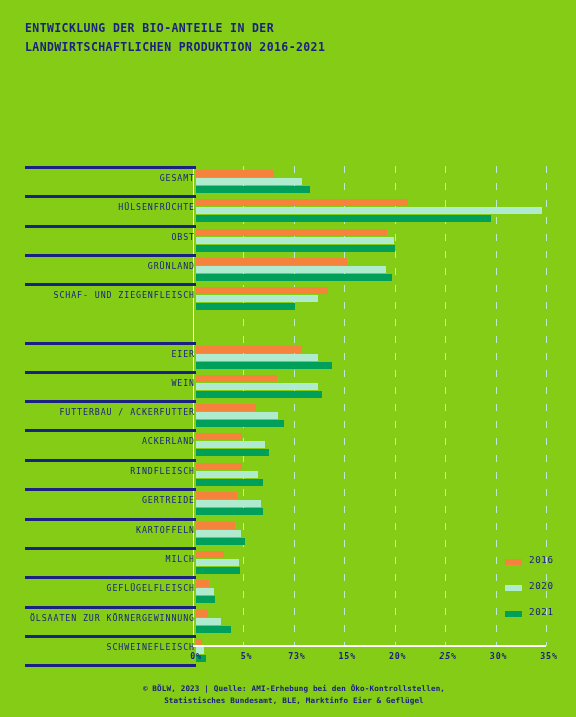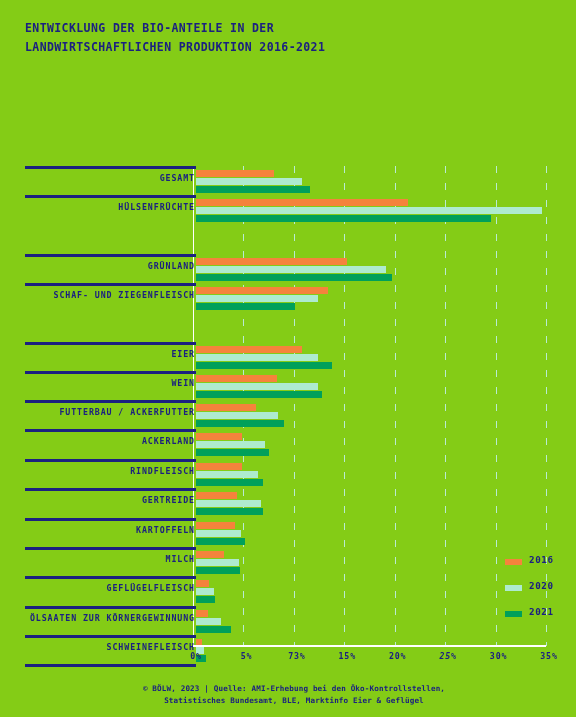--- a/index.html
+++ b/index.html
@@ -80,21 +80,21 @@
     width: 171px;
     height: 3px;
     background: #1b2180;
   }
   .glabel {
     position: absolute;
     right: 381px;               
     top: 7px;
     color: #1b2180;
     font-size: 8.3px;
-    font-weight: bold;
+    font-weight: normal;
     letter-spacing: 0.9px;
     white-space: nowrap;
     text-align: right;
   }
   .bars {
     position: absolute;
     left: 196px;
     top: 4px;
     height: 24px;
   }
@@ -155,21 +155,21 @@
   }
   .legend-swatch.y2016 { background: #f5833c; }
   .legend-swatch.y2020 { background: #aeebcf; }
   .legend-swatch.y2021 { background: #00a05a; }
   .legend-label {
     position: absolute;
     left: 24px;
     top: 3px;
     color: #1b2180;
     font-size: 9.2px;
-    font-weight: bold;
+    font-weight: normal;
     letter-spacing: 0.6px;
   }
   
   #footer {
     position: absolute;
     left: 24px;
     top: 683px;
     width: 540px;
     color: #1b2180;
     font-size: 7.6px;
@@ -209,20 +209,29 @@
             <div class="bar y2021" title="GESAMT 2021: 11.3%" style="width: 113.969px;"></div>
           </div>
         </div>
         <div class="group" style="top: 29.3px;">
           <div class="sep"></div>
           <div class="glabel">HÜLSENFRÜCHTE</div>
           <div class="bars">
             <div class="bar y2016" title="HÜLSENFRÜCHTE 2016: 21%" style="width: 211.8px;"></div>
             <div class="bar y2020" title="HÜLSENFRÜCHTE 2020: 34.3%" style="width: 345.94px;"></div>
             <div class="bar y2021" title="HÜLSENFRÜCHTE 2021: 29.2%" style="width: 294.503px;"></div>
+          </div>
+        </div>
+        <div class="group" style="top: 58.6px;">
+          <div class="sep"></div>
+          <div class="glabel">OBST</div>
+          <div class="bars">
+            <div class="bar y2016" title="OBST 2016: 18.9%" style="width: 190.62px;"></div>
+            <div class="bar y2020" title="OBST 2020: 19.6%" style="width: 197.68px;"></div>
+            <div class="bar y2021" title="OBST 2021: 19.7%" style="width: 198.689px;"></div>
           </div>
         </div>
         <div class="group" style="top: 87.9px;">
           <div class="sep"></div>
           <div class="glabel">GRÜNLAND</div>
           <div class="bars">
             <div class="bar y2016" title="GRÜNLAND 2016: 15%" style="width: 151.286px;"></div>
             <div class="bar y2020" title="GRÜNLAND 2020: 18.8%" style="width: 189.611px;"></div>
             <div class="bar y2021" title="GRÜNLAND 2021: 19.4%" style="width: 195.663px;"></div>
           </div>

